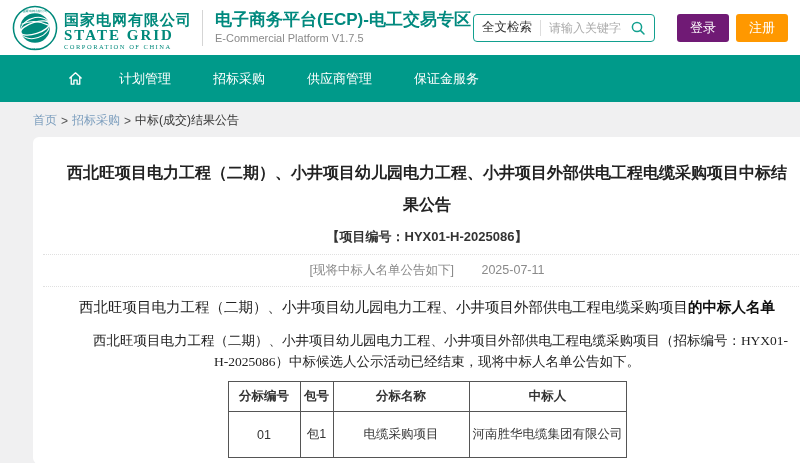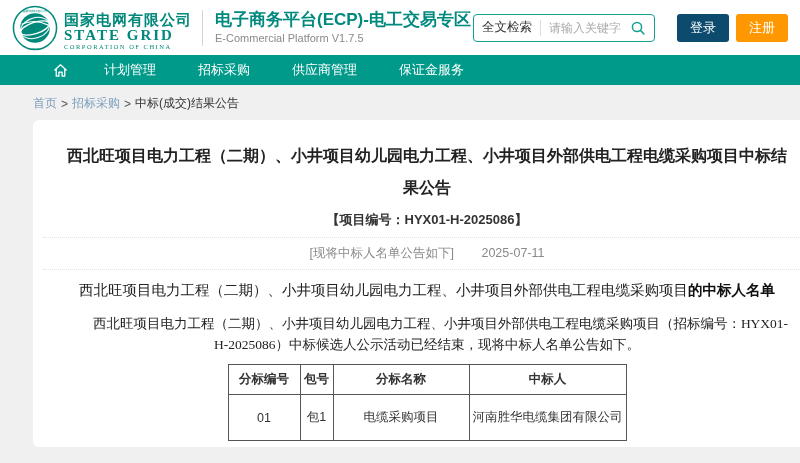--- a/index.html
+++ b/index.html
@@ -20,25 +20,25 @@
   .platform-sub { color:#8a8a8a; font-size:11px; margin-top:2px; }
 
   .header-right { margin-left:auto; display:flex; align-items:flex-start;border-radius:6px; }
   .searchbox { display:flex; align-items:center; height:28px; width:182px; border:1px solid #12a08f; border-radius:4px; background:#fff; padding:0 8px; }
   .search-label { font-size:12.5px; color:#333; white-space:nowrap; }
   .search-sep { width:1px; height:16px; background:#ddd; margin:0 8px; }
   .search-input { border:none; outline:none; flex:1; width:70px; font-size:12px; color:#333; font-family:inherit; }
   .search-input::placeholder { color:#aaa; }
   .search-icon { width:16px; height:16px; flex:0 0 auto; cursor:pointer; }
   .btn { height:28px; width:52px; border:none; border-radius:3px; color:#fff; font-size:13px; cursor:pointer; font-family:inherit; }
-  .btn-login { background:#0c4a6e; margin-left:22px; }
+  .btn-login { background:#701a75; margin-left:22px; }
   .btn-register { background:#ff9800; margin-left:7px; }
 
   
-  .nav { height:30px; background:#009a8a; display:flex; align-items:center; padding-left:38px; }
+  .nav { height:47px; background:#009a8a; display:flex; align-items:center; padding-left:53px; }
   .nav-home { display:flex; align-items:center; padding:0 14px; height:100%; cursor:pointer; }
   .nav-item { color:#fff; font-size:13px; padding:0 21px; height:100%; display:flex; align-items:center; cursor:pointer; white-space:nowrap; }
 
   
   .breadcrumb { font-size:12px; color:#555; margin:10px 0 8px 33px; display:flex; align-items:center; gap:4px; }
   .crumb-link { color:#7b9dbd; cursor:pointer; text-decoration:none; }
   .crumb-current { color:#333; }
 
   
   .panel { width:788px; margin-left:33px; background:#fff; border-radius:6px; height:327px; padding:20px 0 0 0; position:relative; }

